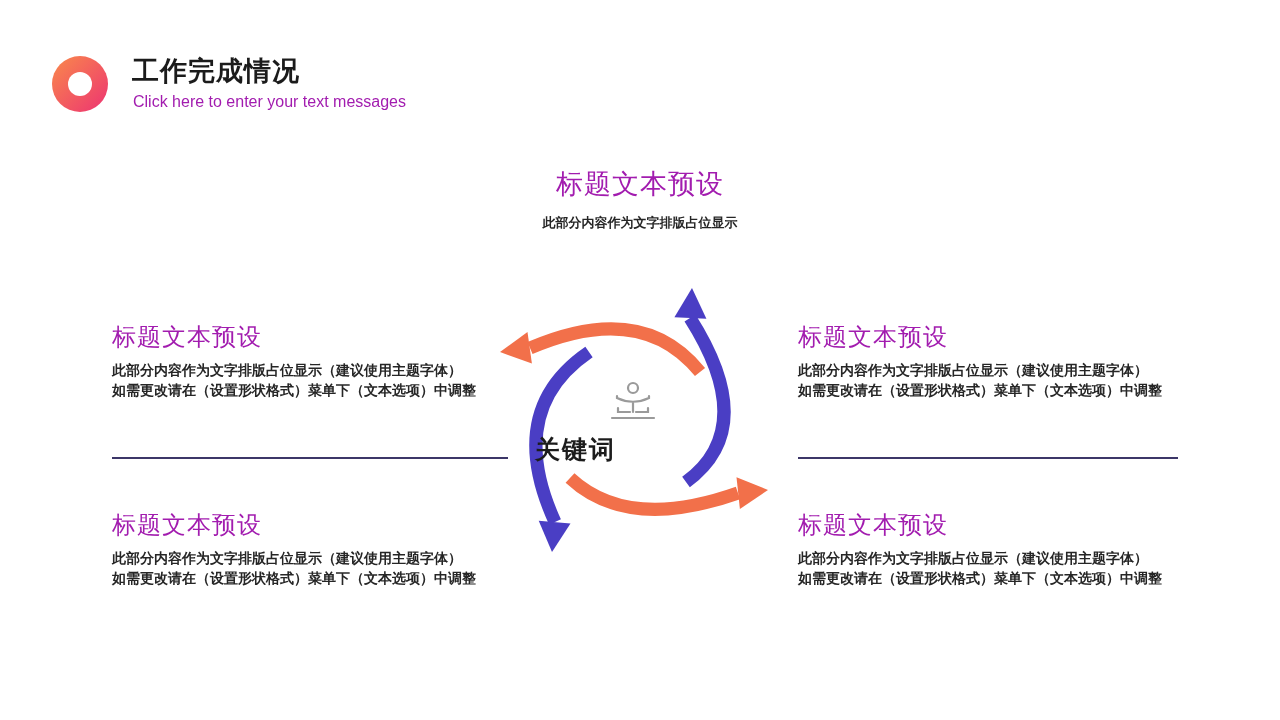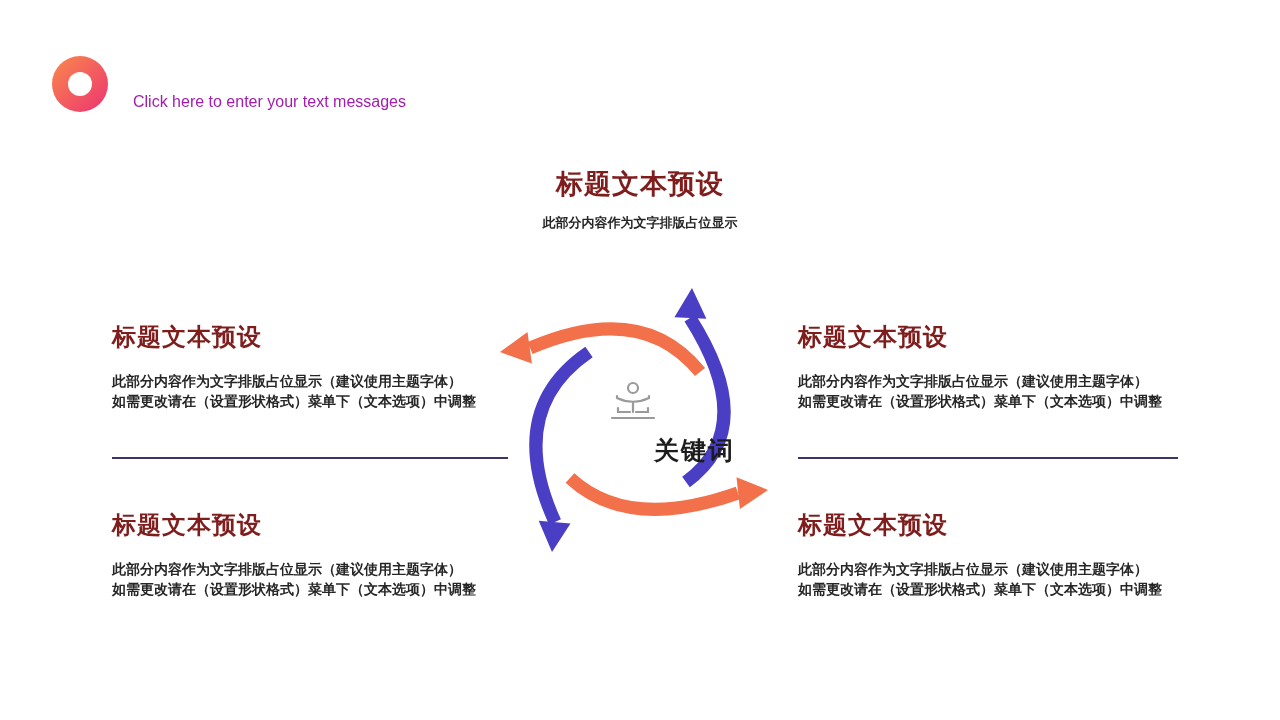--- a/index.html
+++ b/index.html
@@ -9,49 +9,50 @@
   }
   
   .donut{position:absolute;left:52px;top:56px;width:56px;height:56px;border-radius:50%;
     background:linear-gradient(135deg,#f8814f 10%,#ee3c6e 90%);}
   .donut-hole{position:absolute;left:16px;top:16px;width:24px;height:24px;border-radius:50%;background:#ffffff;}
   .header-title{position:absolute;left:132px;top:56px;font-size:27px;line-height:30px;
     font-weight:700;color:#1b1b1b;letter-spacing:1px;}
   .header-subtitle{position:absolute;left:133px;top:92px;font-size:16px;line-height:20px;color:#a21caf;}
   
   .tblock{position:absolute;width:420px;}
-  .tblock-title{font-size:24px;line-height:32px;font-weight:700;color:#7f1d1d;letter-spacing:1px;}
+  .tblock-title{font-size:24px;line-height:32px;font-weight:400;color:#a21caf;letter-spacing:1px;}
   .tblock-line{font-size:14px;line-height:20px;font-weight:700;color:#262626;white-space:nowrap;}
   .block-top{left:437px;top:166px;width:406px;text-align:center;}
   .block-top .tblock-title{font-size:27px;line-height:36px;}
   .block-top .tblock-line{font-size:13px;line-height:20px;}
   .block-top .tblock-body{margin-top:11px;}
   .block-left-mid{left:112px;top:321px;}
   .block-right-mid{left:798px;top:321px;}
   .block-left-bottom{left:112px;top:509px;}
   .block-right-bottom{left:798px;top:509px;}
-  .tblock-body{margin-top:18px;}
+  .tblock-body{margin-top:7px;}
   
   .divider{position:absolute;top:457px;height:2px;background:#3c3668;}
   .divider-left{left:112px;width:396px;}
   .divider-right{left:798px;width:380px;}
   
   .arrows-svg{position:absolute;left:480px;top:270px;}
   .center-icon{position:absolute;left:605px;top:378px;}
-  .center-keyword{position:absolute;left:535px;top:436px;width:200px;text-align:right;
-    font-size:25px;line-height:28px;font-weight:700;color:#1c1c1c;letter-spacing:2px;}
+  .center-keyword{position:absolute;left:535px;top:436px;width:200px;text-align:left;
+    font-size:25px;line-height:28px;font-weight:700;color:#1c1c1c;letter-spacing:2px;font-family:Liberation Serif, serif;}
 </style>
 </head>
 <body>
 
 <div class="slide">
 
   <div class="donut">
     <div class="donut-hole"></div>
   </div>
+  <div class="header-title">工作完成情况</div>
   <div class="header-subtitle">Click here to enter your text messages</div>
 
   <div class="tblock block-top">
     <div class="tblock-title">标题文本预设</div>
     <div class="tblock-body">
       <div class="tblock-line">此部分内容作为文字排版占位显示</div>
     </div>
   </div>
 
   <div class="tblock block-left-mid">

